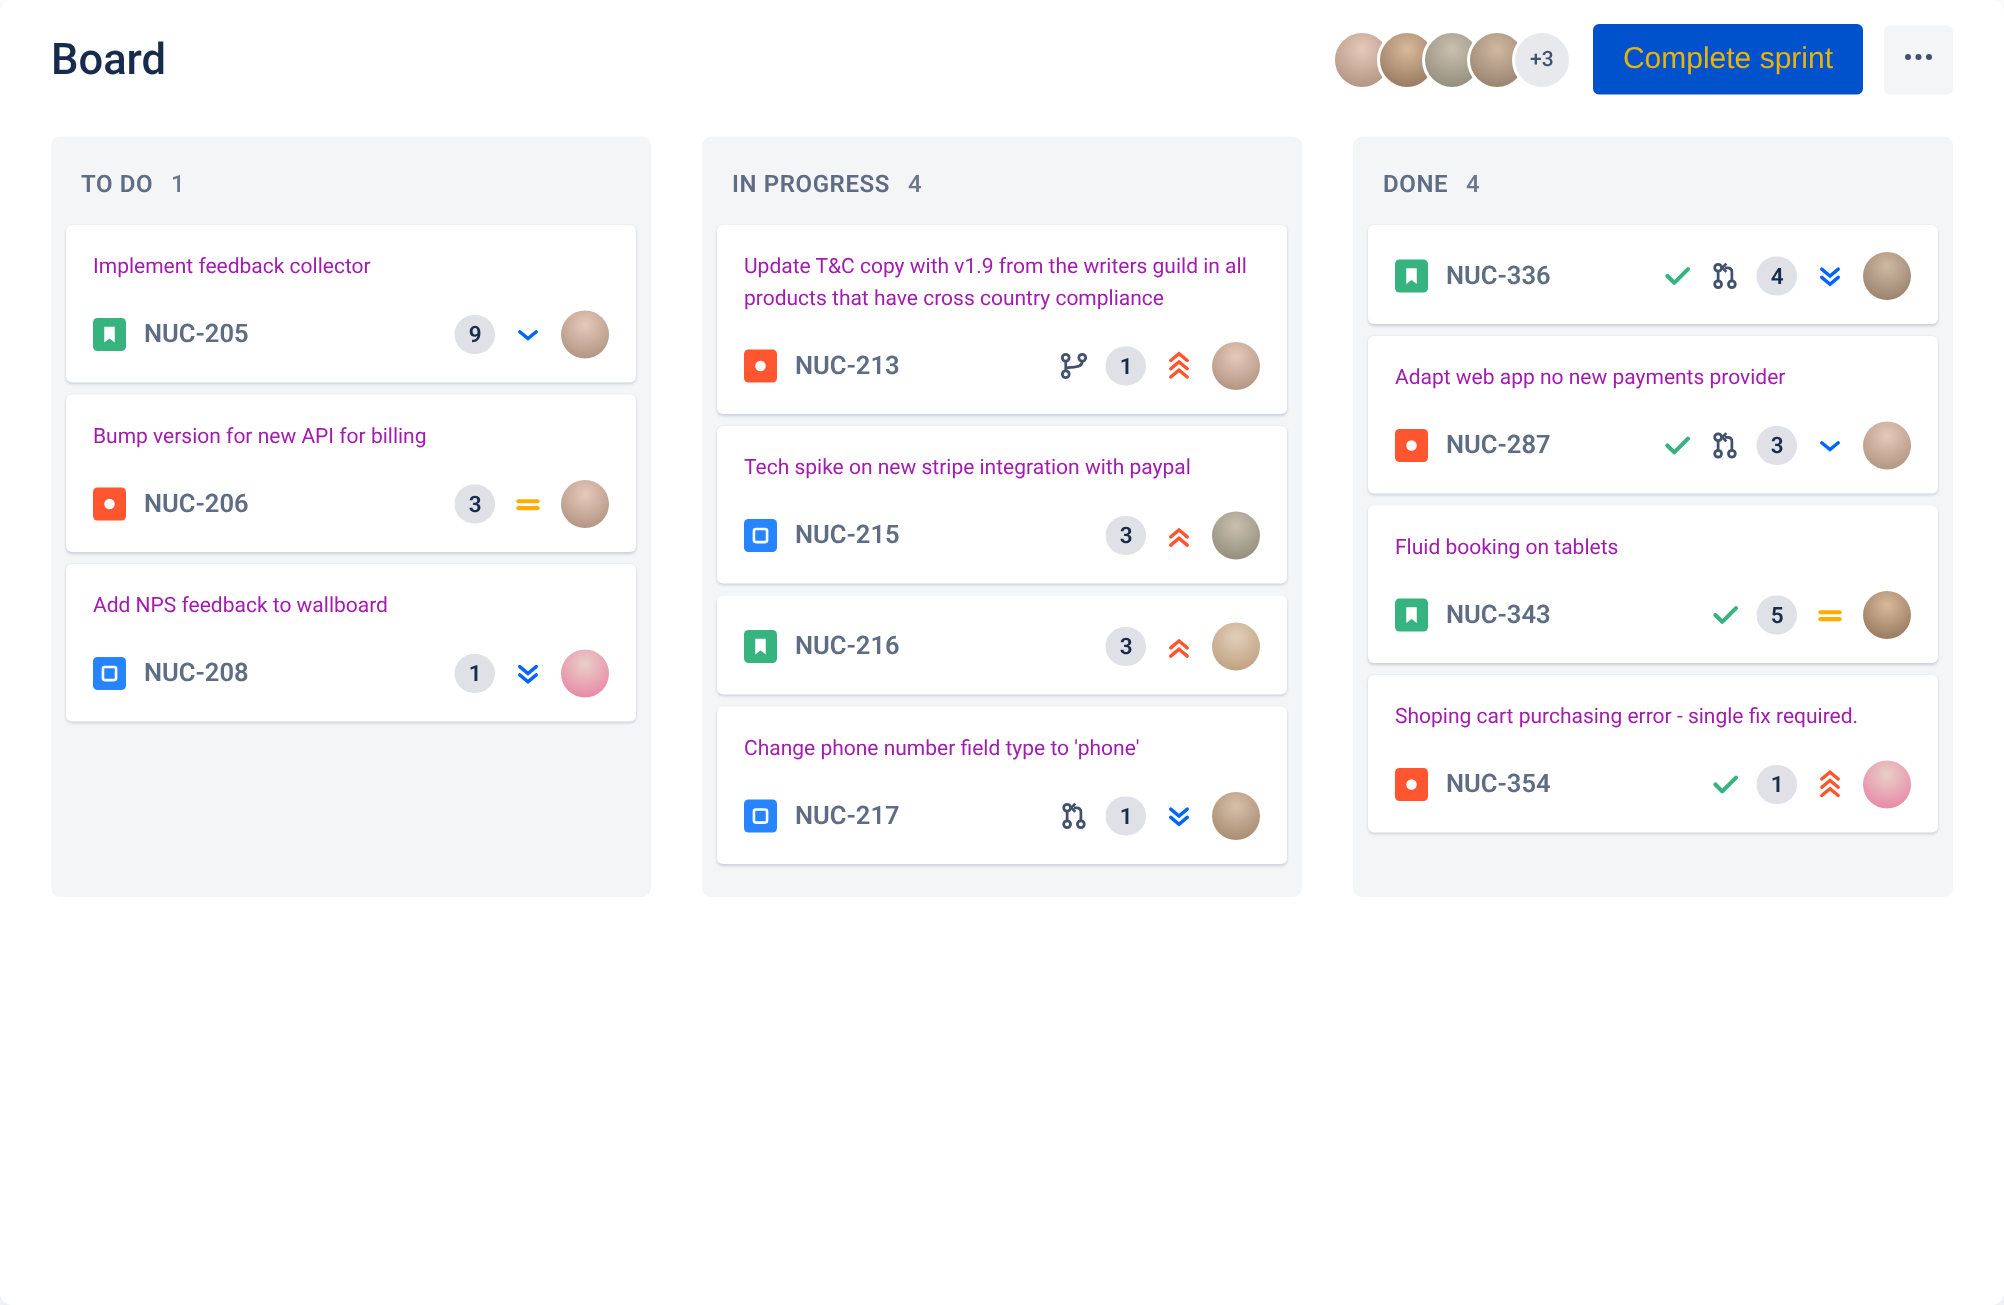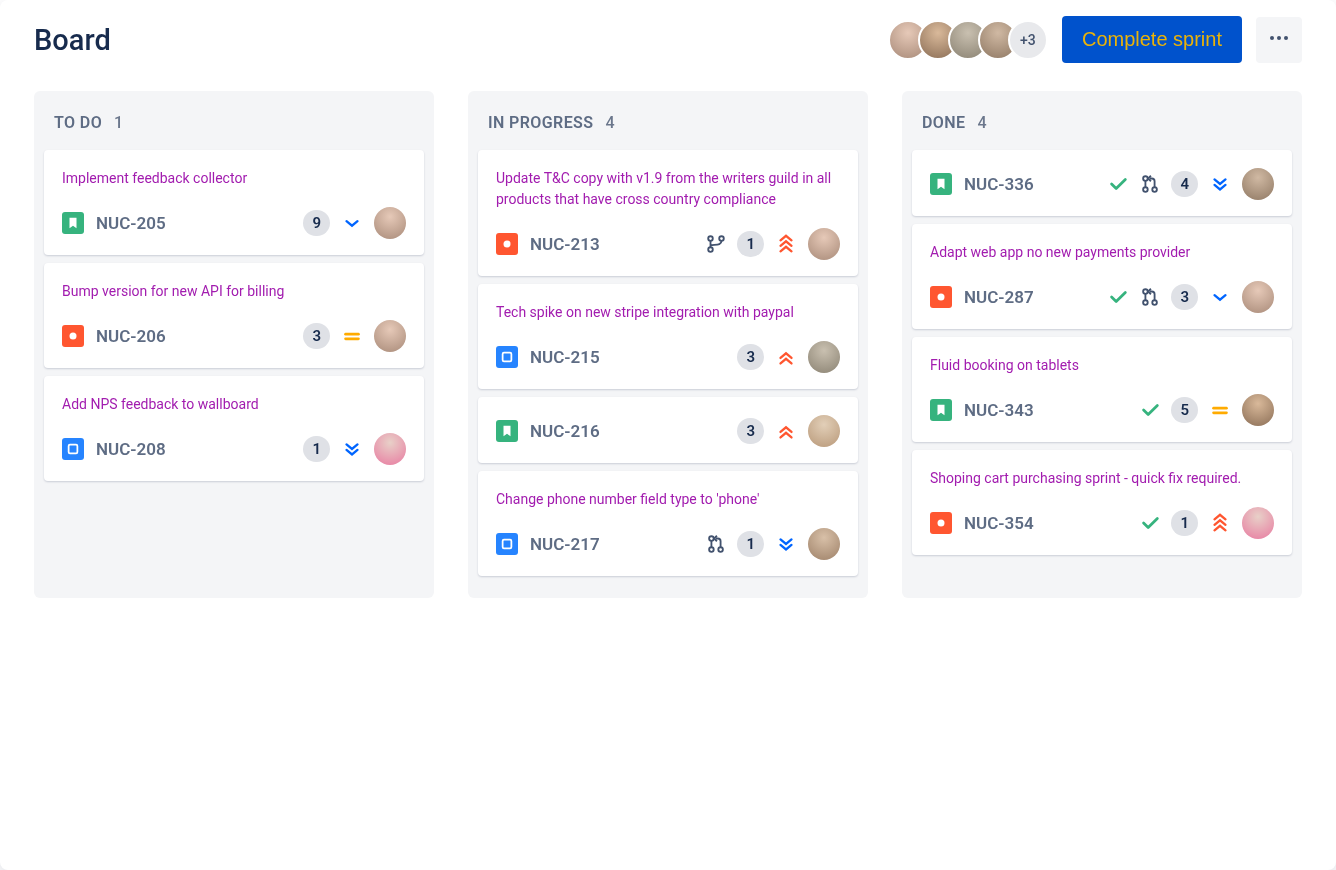--- a/index.html
+++ b/index.html
@@ -500,21 +500,21 @@
                 <svg width="22" height="22" viewBox="0 0 24 24">
                   <line x1="5" y1="10" x2="19" y2="10" stroke="#FFAB00" stroke-width="3" stroke-linecap="round"></line>
                   <line x1="5" y1="15" x2="19" y2="15" stroke="#FFAB00" stroke-width="3" stroke-linecap="round"></line>
                 </svg>
               </span>
               <span class="assignee av-2"></span>
             </div>
       </div>
         </div>
         <div class="card">
-      <div class="card-title">Shoping cart purchasing sprint - quick fix required.</div>
+      <div class="card-title">Shoping cart purchasing error - single fix required.</div>
       <div class="card-footer">
         <div class="card-key">
           <span class="issue-type bug">
                 <svg viewBox="0 0 16 16">
                   <circle cx="8" cy="8" r="4" fill="#fff"></circle>
                 </svg>
               </span>
           <span>NUC-354</span>
         </div>
         <div class="card-meta">

